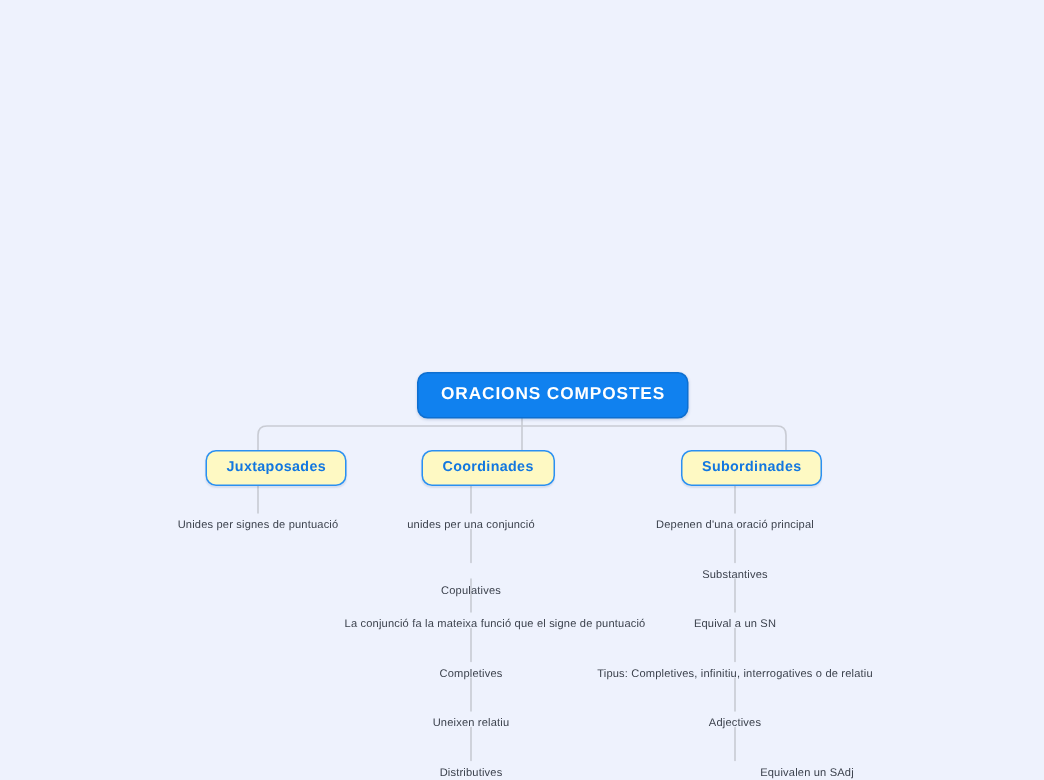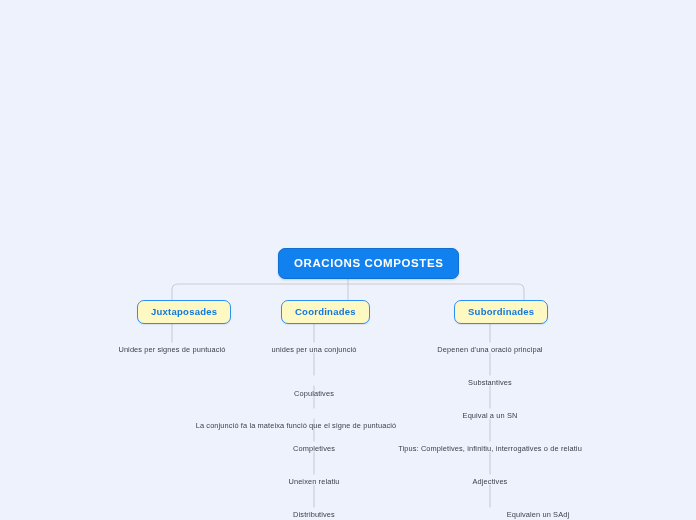--- a/index.html
+++ b/index.html
@@ -110,21 +110,21 @@
   <div class="node node-root" style="left:278px; top:248px;">ORACIONS COMPOSTES</div>
 
   <div class="node node-branch" style="left:137px; top:300px;">Juxtaposades</div>
 
   <div class="node node-leaf" style="left:172px; top:344px;">Unides per signes de puntuació</div>
 
   <div class="node node-branch" style="left:281px; top:300px;">Coordinades</div>
 
   <div class="node node-leaf" style="left:314px; top:344px;">unides per una conjunció</div>
   <div class="node node-leaf" style="left:314px; top:388px;">Copulatives</div>
-  <div class="node node-leaf" style="left:296px; top:410px;margin-top:10px;">La conjunció fa la mateixa funció que el signe de puntuació</div>
+  <div class="node node-leaf" style="left:330px; top:410px;">La conjunció fa la mateixa funció que el signe de puntuació</div>
   <div class="node node-leaf" style="left:314px; top:443px;">Completives</div>
   <div class="node node-leaf" style="left:314px; top:476px;">Uneixen relatiu</div>
   <div class="node node-leaf" style="left:314px; top:509px;">Distributives</div>
 
   <div class="node node-branch" style="left:454px; top:300px;text-align:right;">Subordinades</div>
 
   <div class="node node-leaf" style="left:490px; top:344px;">Depenen d'una oració principal</div>
   <div class="node node-leaf" style="left:490px; top:377px;">Substantives</div>
   <div class="node node-leaf" style="left:490px; top:410px;">Equival a un SN</div>
   <div class="node node-leaf" style="left:490px; top:443px;">Tipus: Completives, infinitiu, interrogatives o de relatiu</div>

